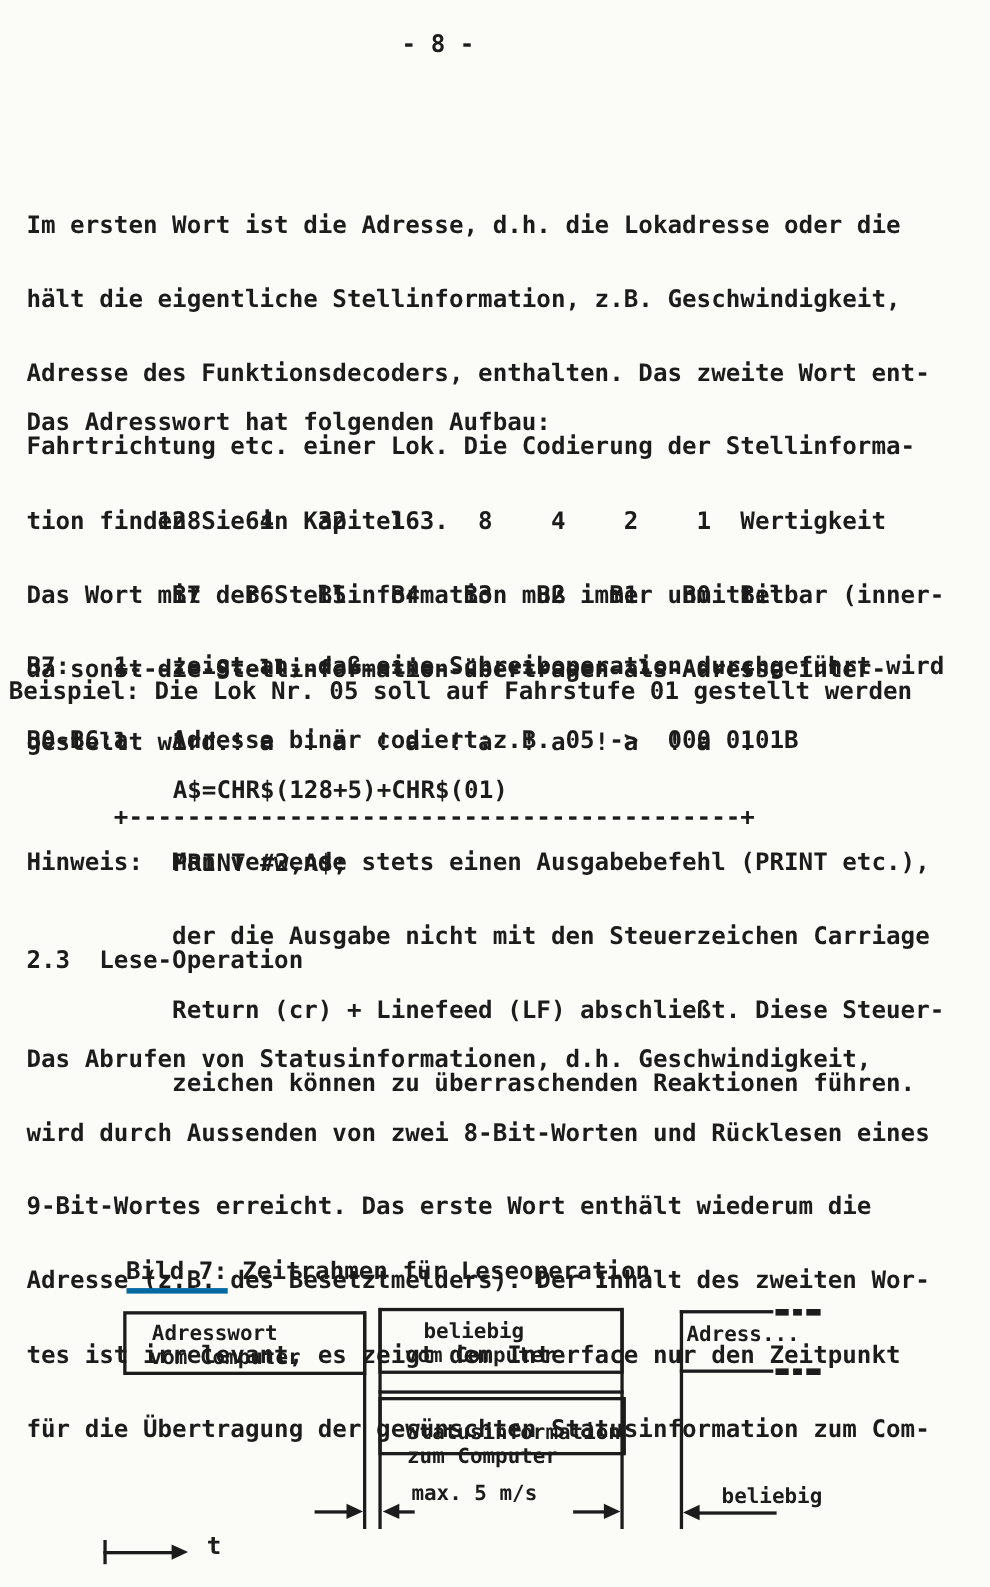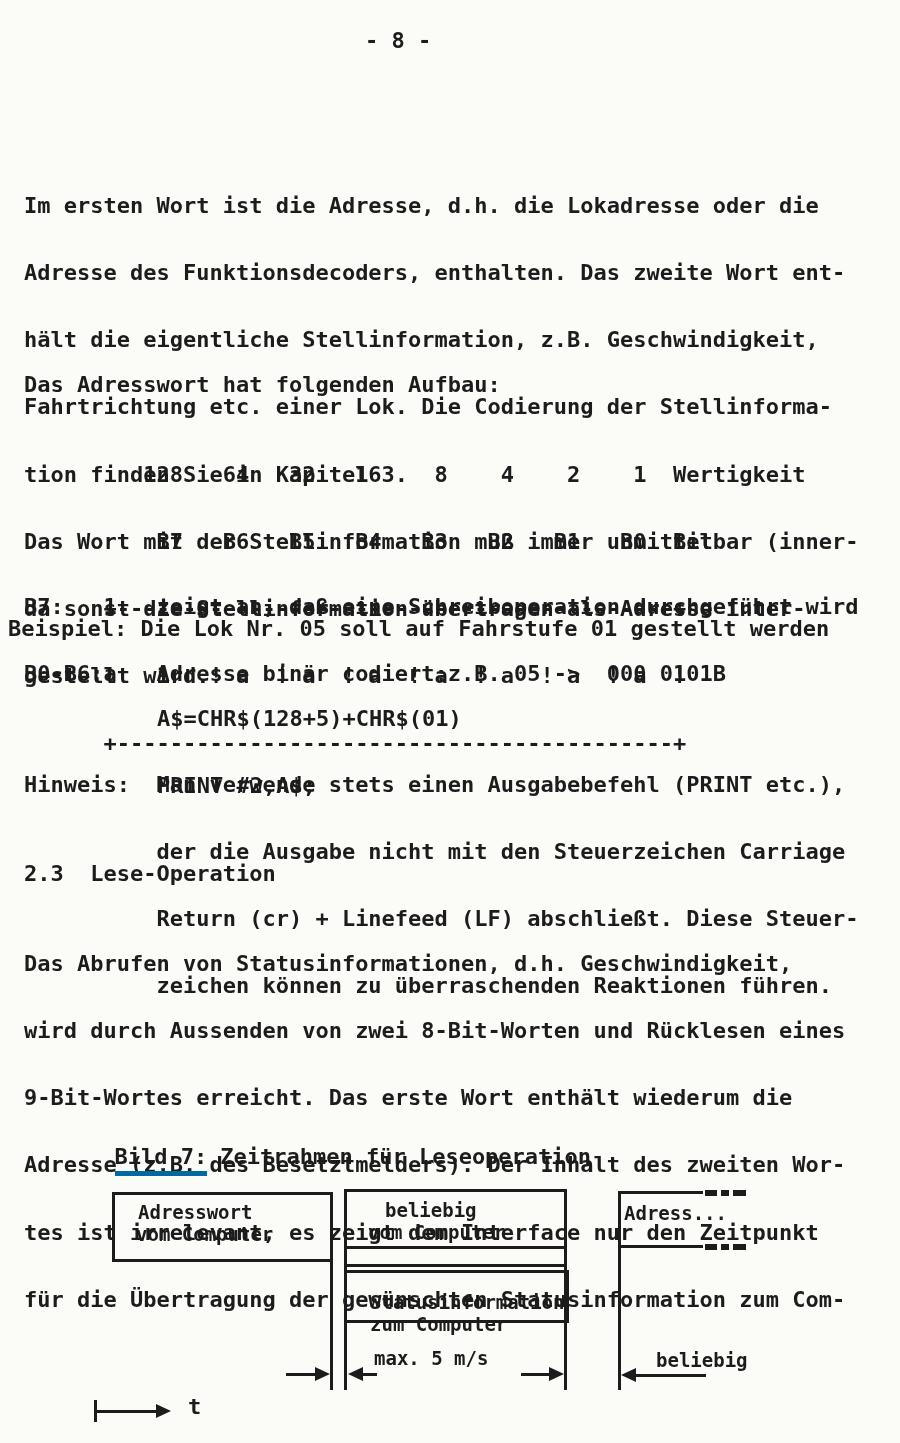--- a/index.html
+++ b/index.html
@@ -24,22 +24,22 @@
   .u{border-bottom:5px solid #0369a1;padding-bottom:2px;}
   .cap2{margin-left:13px;margin-top:12px;}
 </style>
 </head>
 <body>
 
 <div class="mono t22" style="left:365px;top:30px;">- 8 -</div>
 
 <div class="mono t22" style="left:24px;top:150px;">
   <div>Im ersten Wort ist die Adresse, d.h. die Lokadresse oder die</div>
+  <div>hält die eigentliche Stellinformation, z.B. Geschwindigkeit,</div>
   <div>Adresse des Funktionsdecoders, enthalten. Das zweite Wort ent-</div>
-  <div>hält die eigentliche Stellinformation, z.B. Geschwindigkeit,</div>
   <div>Fahrtrichtung etc. einer Lok. Die Codierung der Stellinforma-</div>
   <div>tion finden Sie in Kapitel 3.</div>
   <div>Das Wort mit der Stellinformation muß immer unmittelbar (inner-</div>
   <div>da sonst die Stellinformation übertragen als Adresse inter-</div>
   <div>gestellt wird.</div>
 </div>
 
 <div class="mono t22" style="left:24px;top:374px;">Das Adresswort hat folgenden Aufbau:</div>
 
 <div class="mono t22" style="left:24px;top:419px;">
@@ -77,21 +77,21 @@
   <div>tes ist irrelevant, es zeigt dem Interface nur den Zeitpunkt</div>
   <div>für die Übertragung der gewünschten Statusinformation zum Com-</div>
 </div>
 
 <div class="mono t22" style="left:88px;top:1124px;">
   <span class="u">Bild 7:</span><span class="cap2">Zeitrahmen für Leseoperation</span>
 </div>
 
 <div>
 
-  <div class="fbox" style="left:112px;top:1192px;width:221px;height:70px;">
+  <div class="fbox" style="left:112px;top:1192px;width:221px;height:58px;">
     <div class="mono t19" style="position:static;padding:6px 0 0 23px;">Adresswort</div>
     <div class="mono t19" style="position:static;padding-left:21px;">vom Computer</div>
   </div>
 
   <div class="fbox" style="left:344px;top:1189px;width:223px;height:60px;">
     <div class="mono t19" style="position:static;padding:7px 0 0 38px;">beliebig</div>
     <div class="mono t19" style="position:static;padding-left:21px;">vom Computer</div>
   </div>
 
   <div class="hline" style="left:344px;top:1264px;width:223px;height:3px;"></div>

